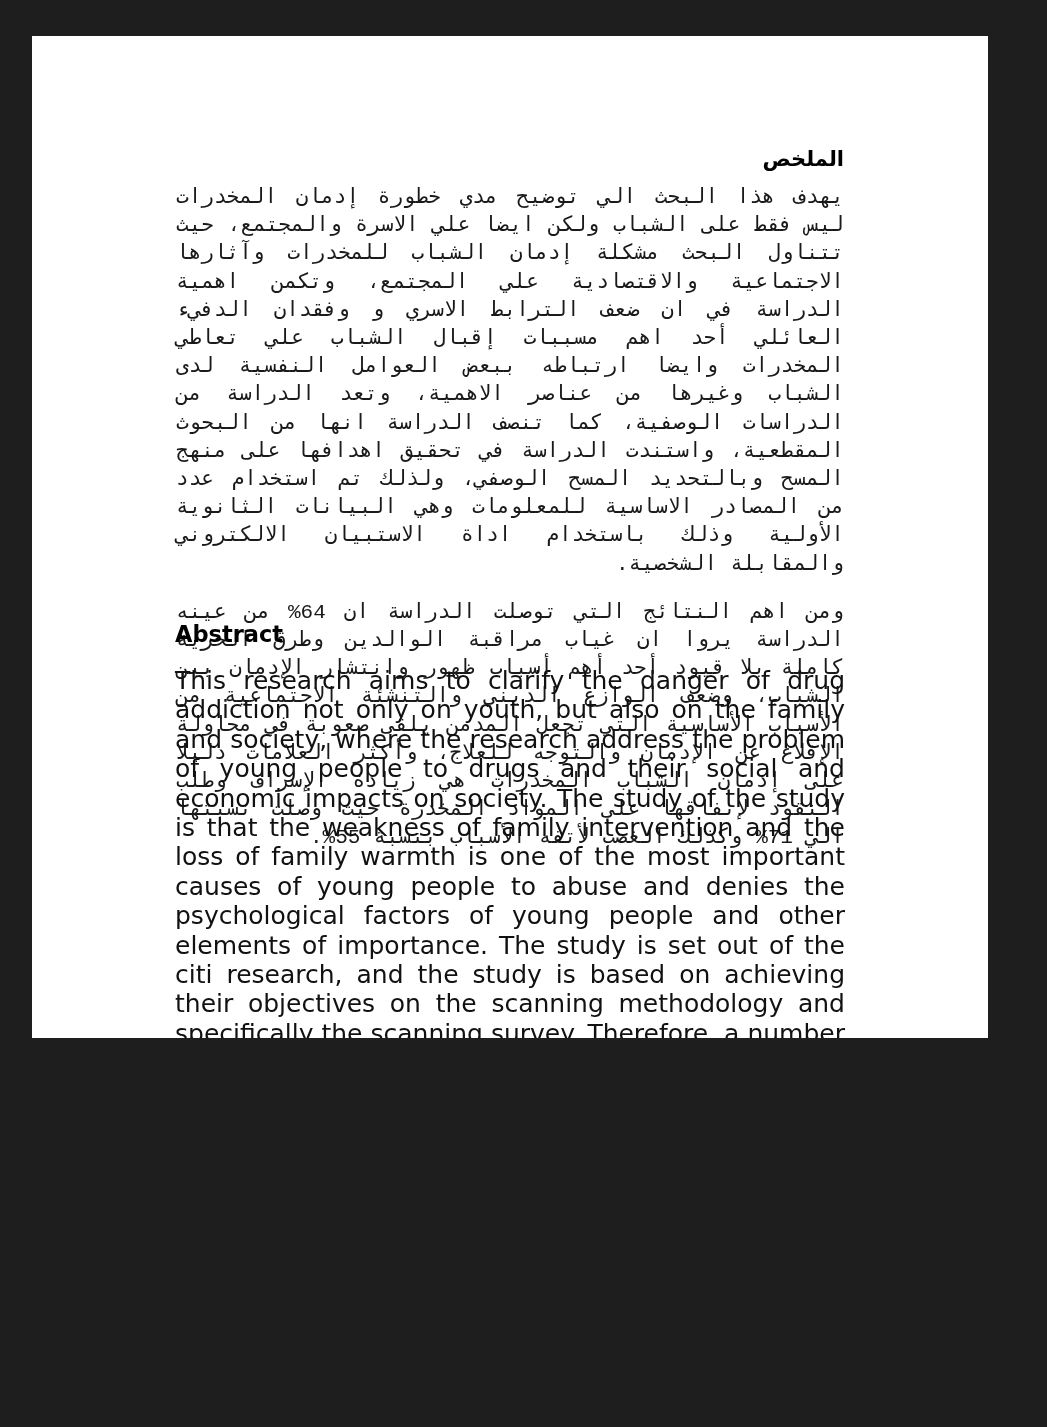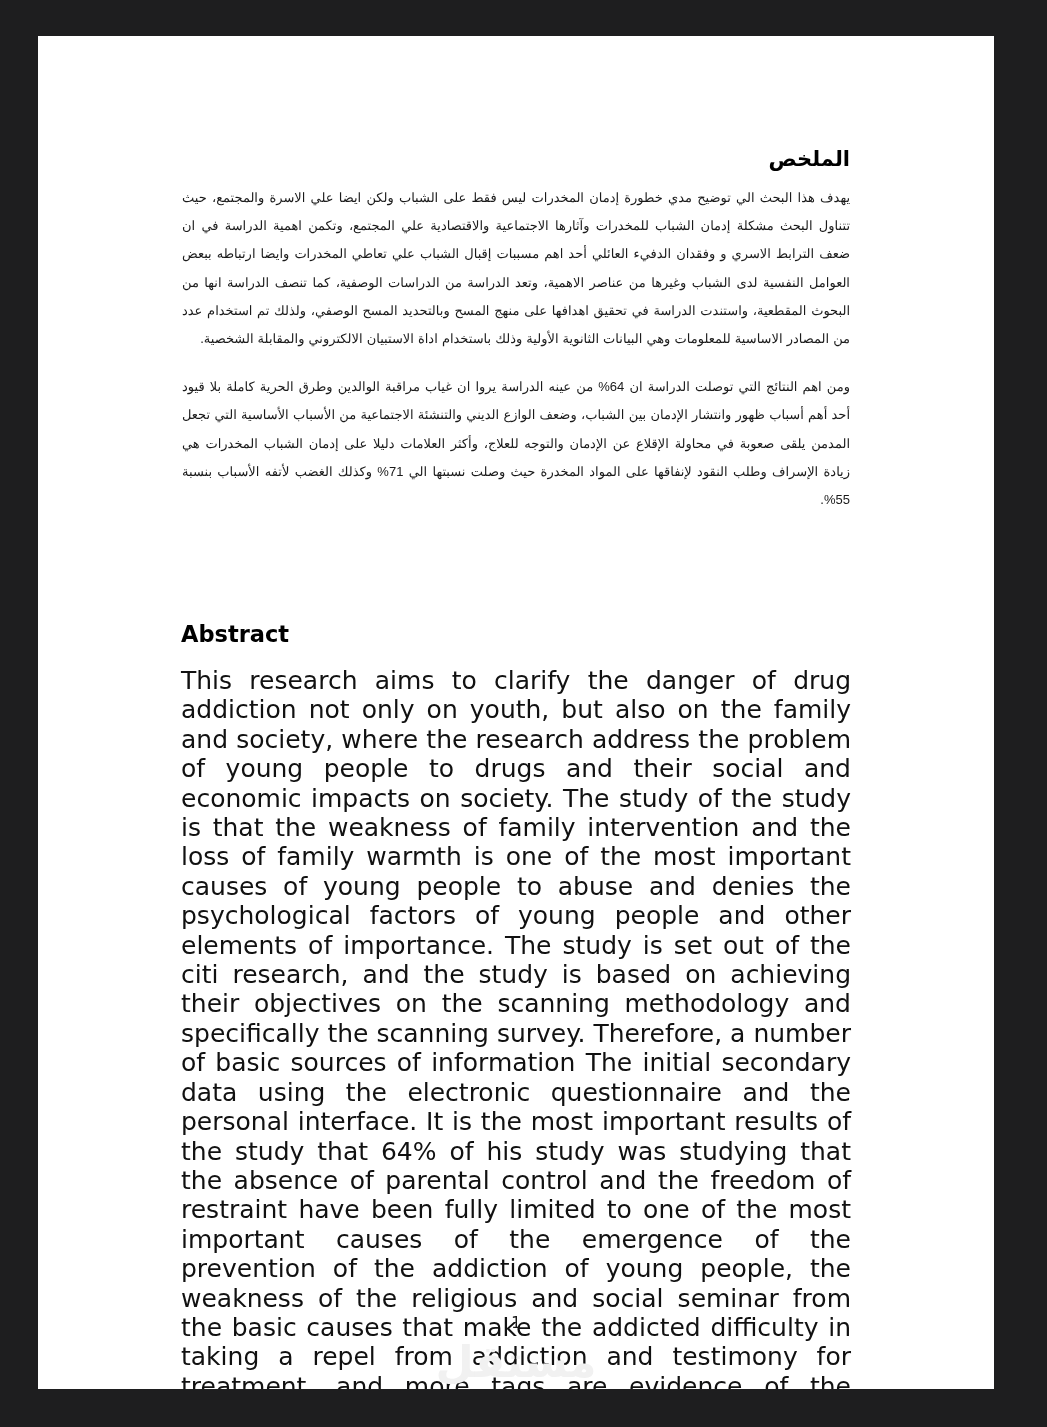--- a/index.html
+++ b/index.html
@@ -10,24 +10,24 @@
     width: 1047px;
     height: 1427px;
     background: #1e1e1f;
     font-family: "Liberation Sans", sans-serif;
     overflow: hidden;
   }
 
   
   #page-sheet {
     position: absolute;
-    left: 38px;
+    left: 32px;
     top: 36px;
     width: 956px;
-    height: 1353px;
+    height: 1002px;
     background: #ffffff;
     overflow: hidden;
   }
 
   
   #arabic-section {
     position: absolute;
     left: 144px;          
     top: 110px;           
     width: 668px;         
@@ -42,22 +42,22 @@
     line-height: 26px;
     color: #000;
     margin: 0 0 12px 0;
     letter-spacing: 0;
   }
 
   .ar-para {
     direction: rtl;
     text-align: justify;
     text-align-last: right;
-    font-family: Liberation Sans, sans-serif;
-    font-size: 13px;
+    font-family: Liberation Mono, monospace;
+    font-size: 21px;
     line-height: 28.2px;
     color: #1a1a1a;
     margin: 0;
     word-spacing: 0.5px;
   }
   .ar-para + .ar-para {
     margin-top: 20px;
   }
 
   

